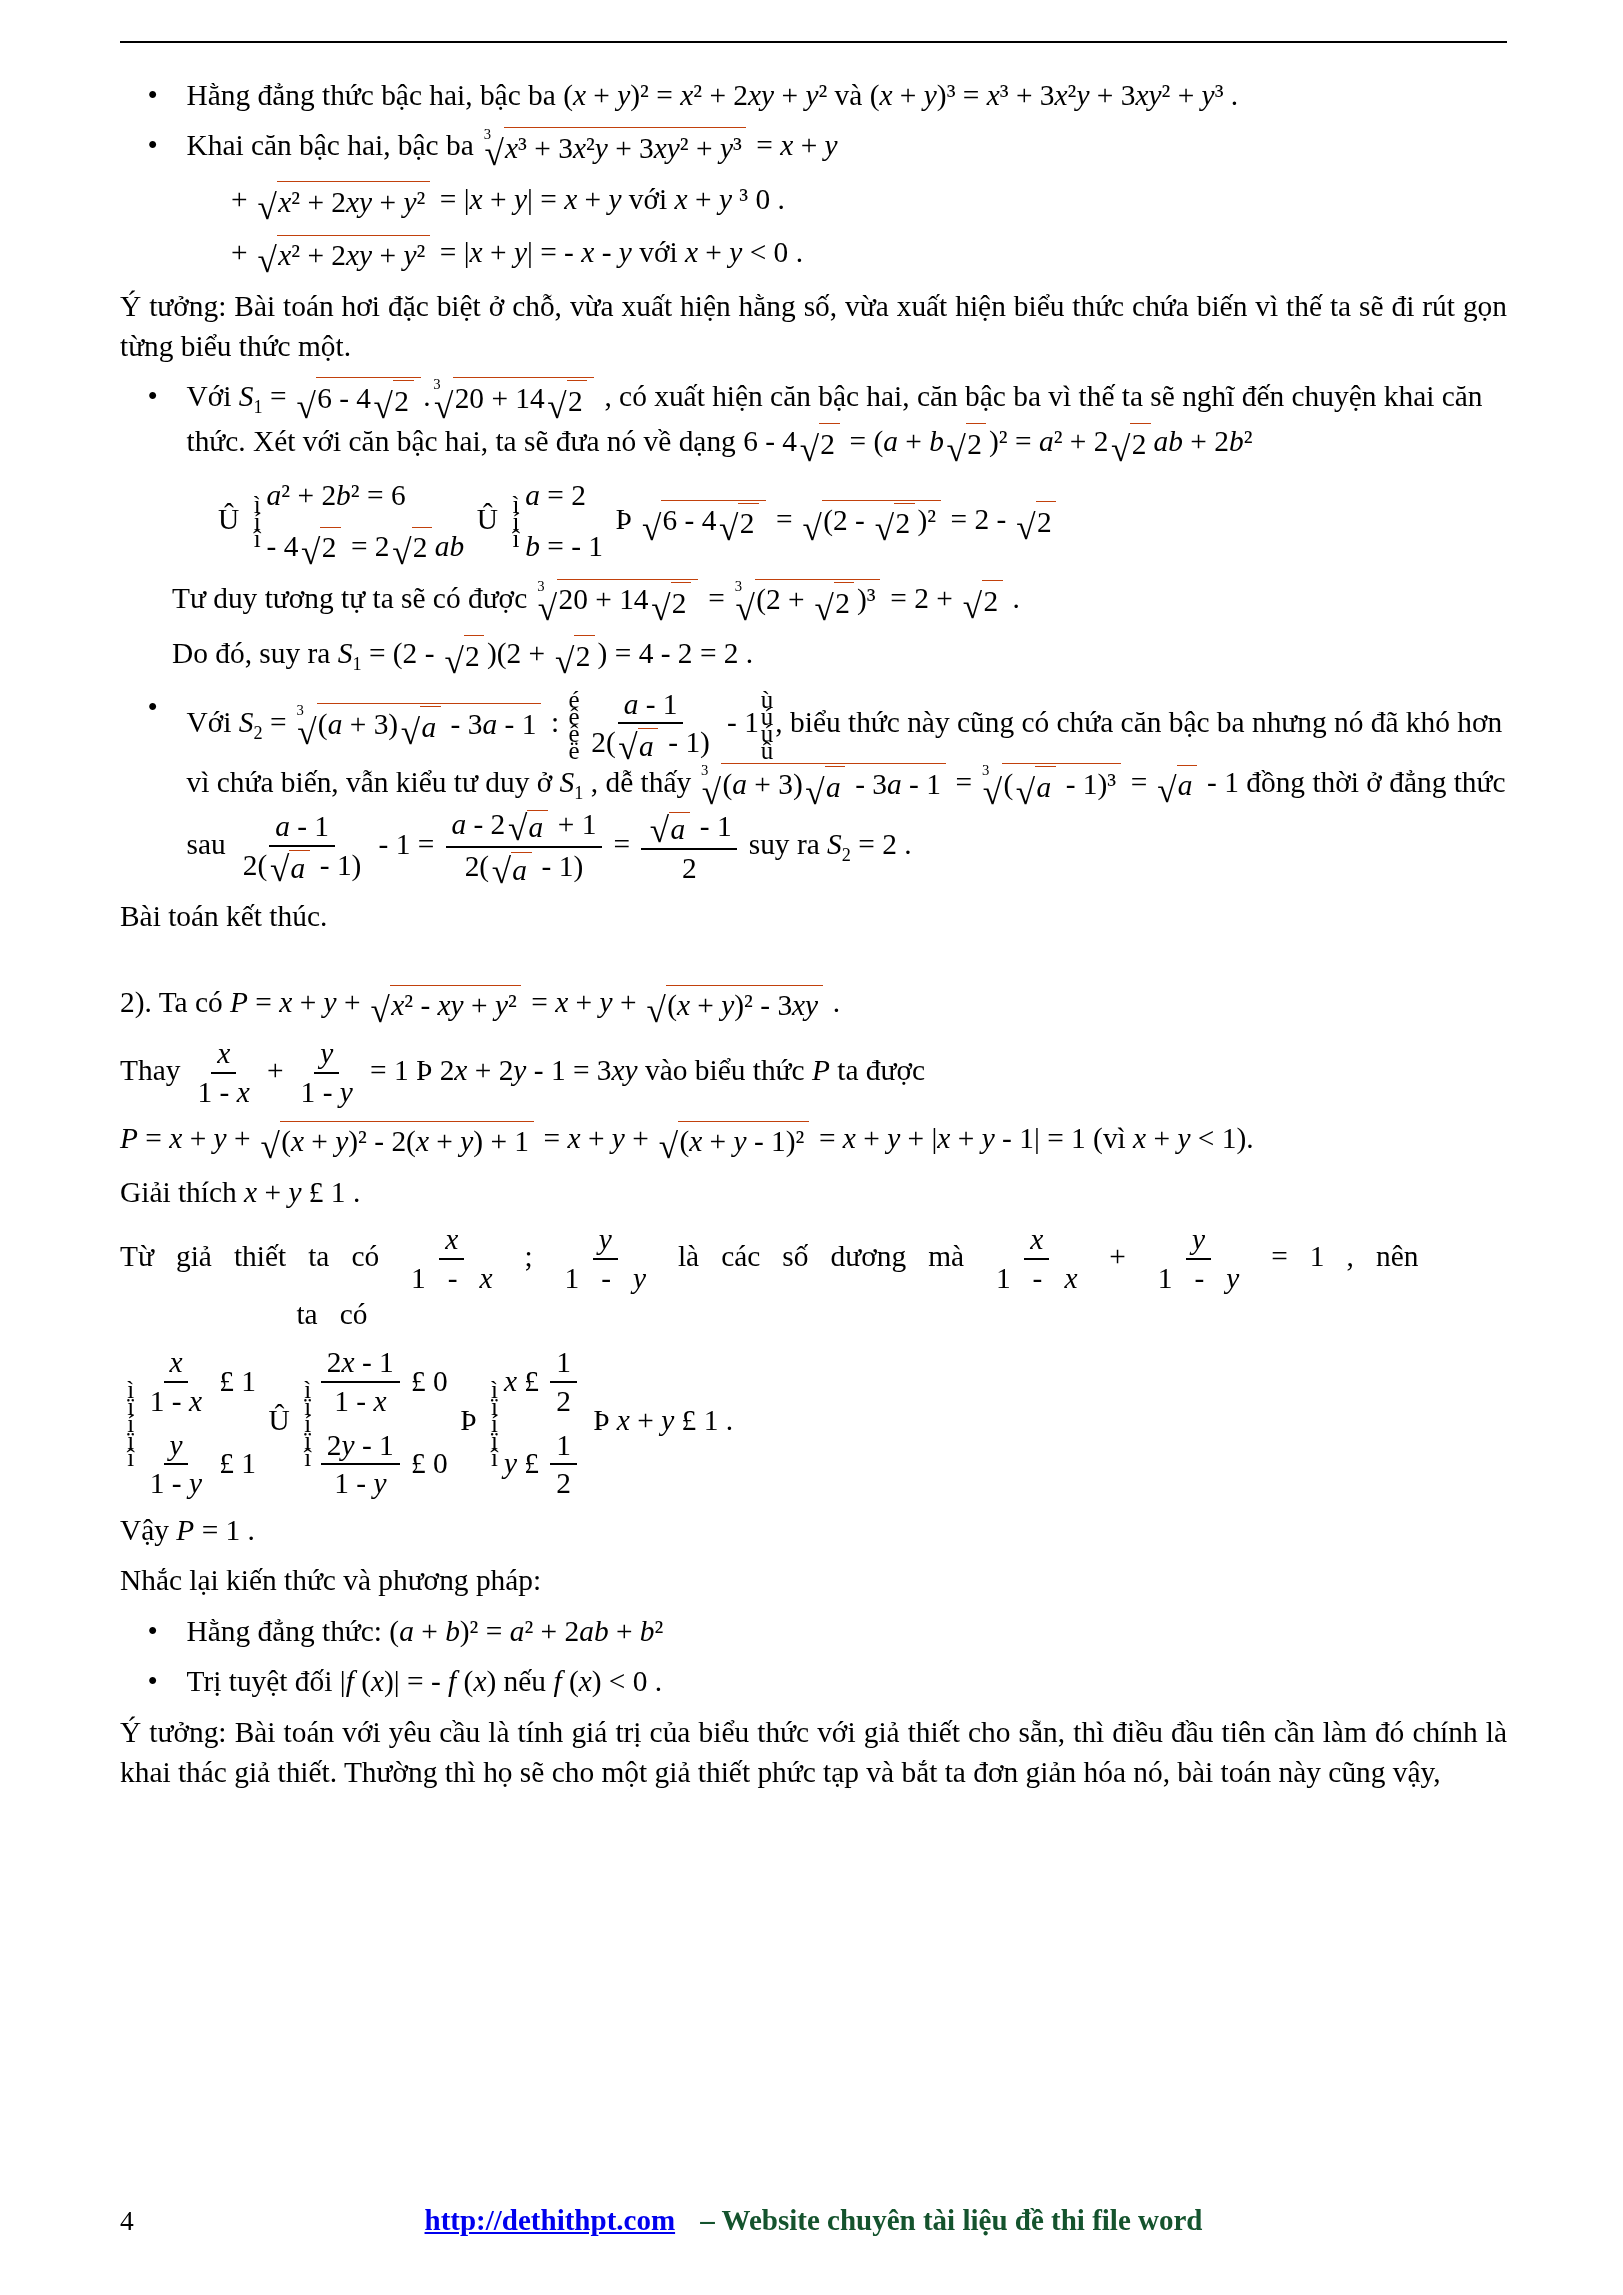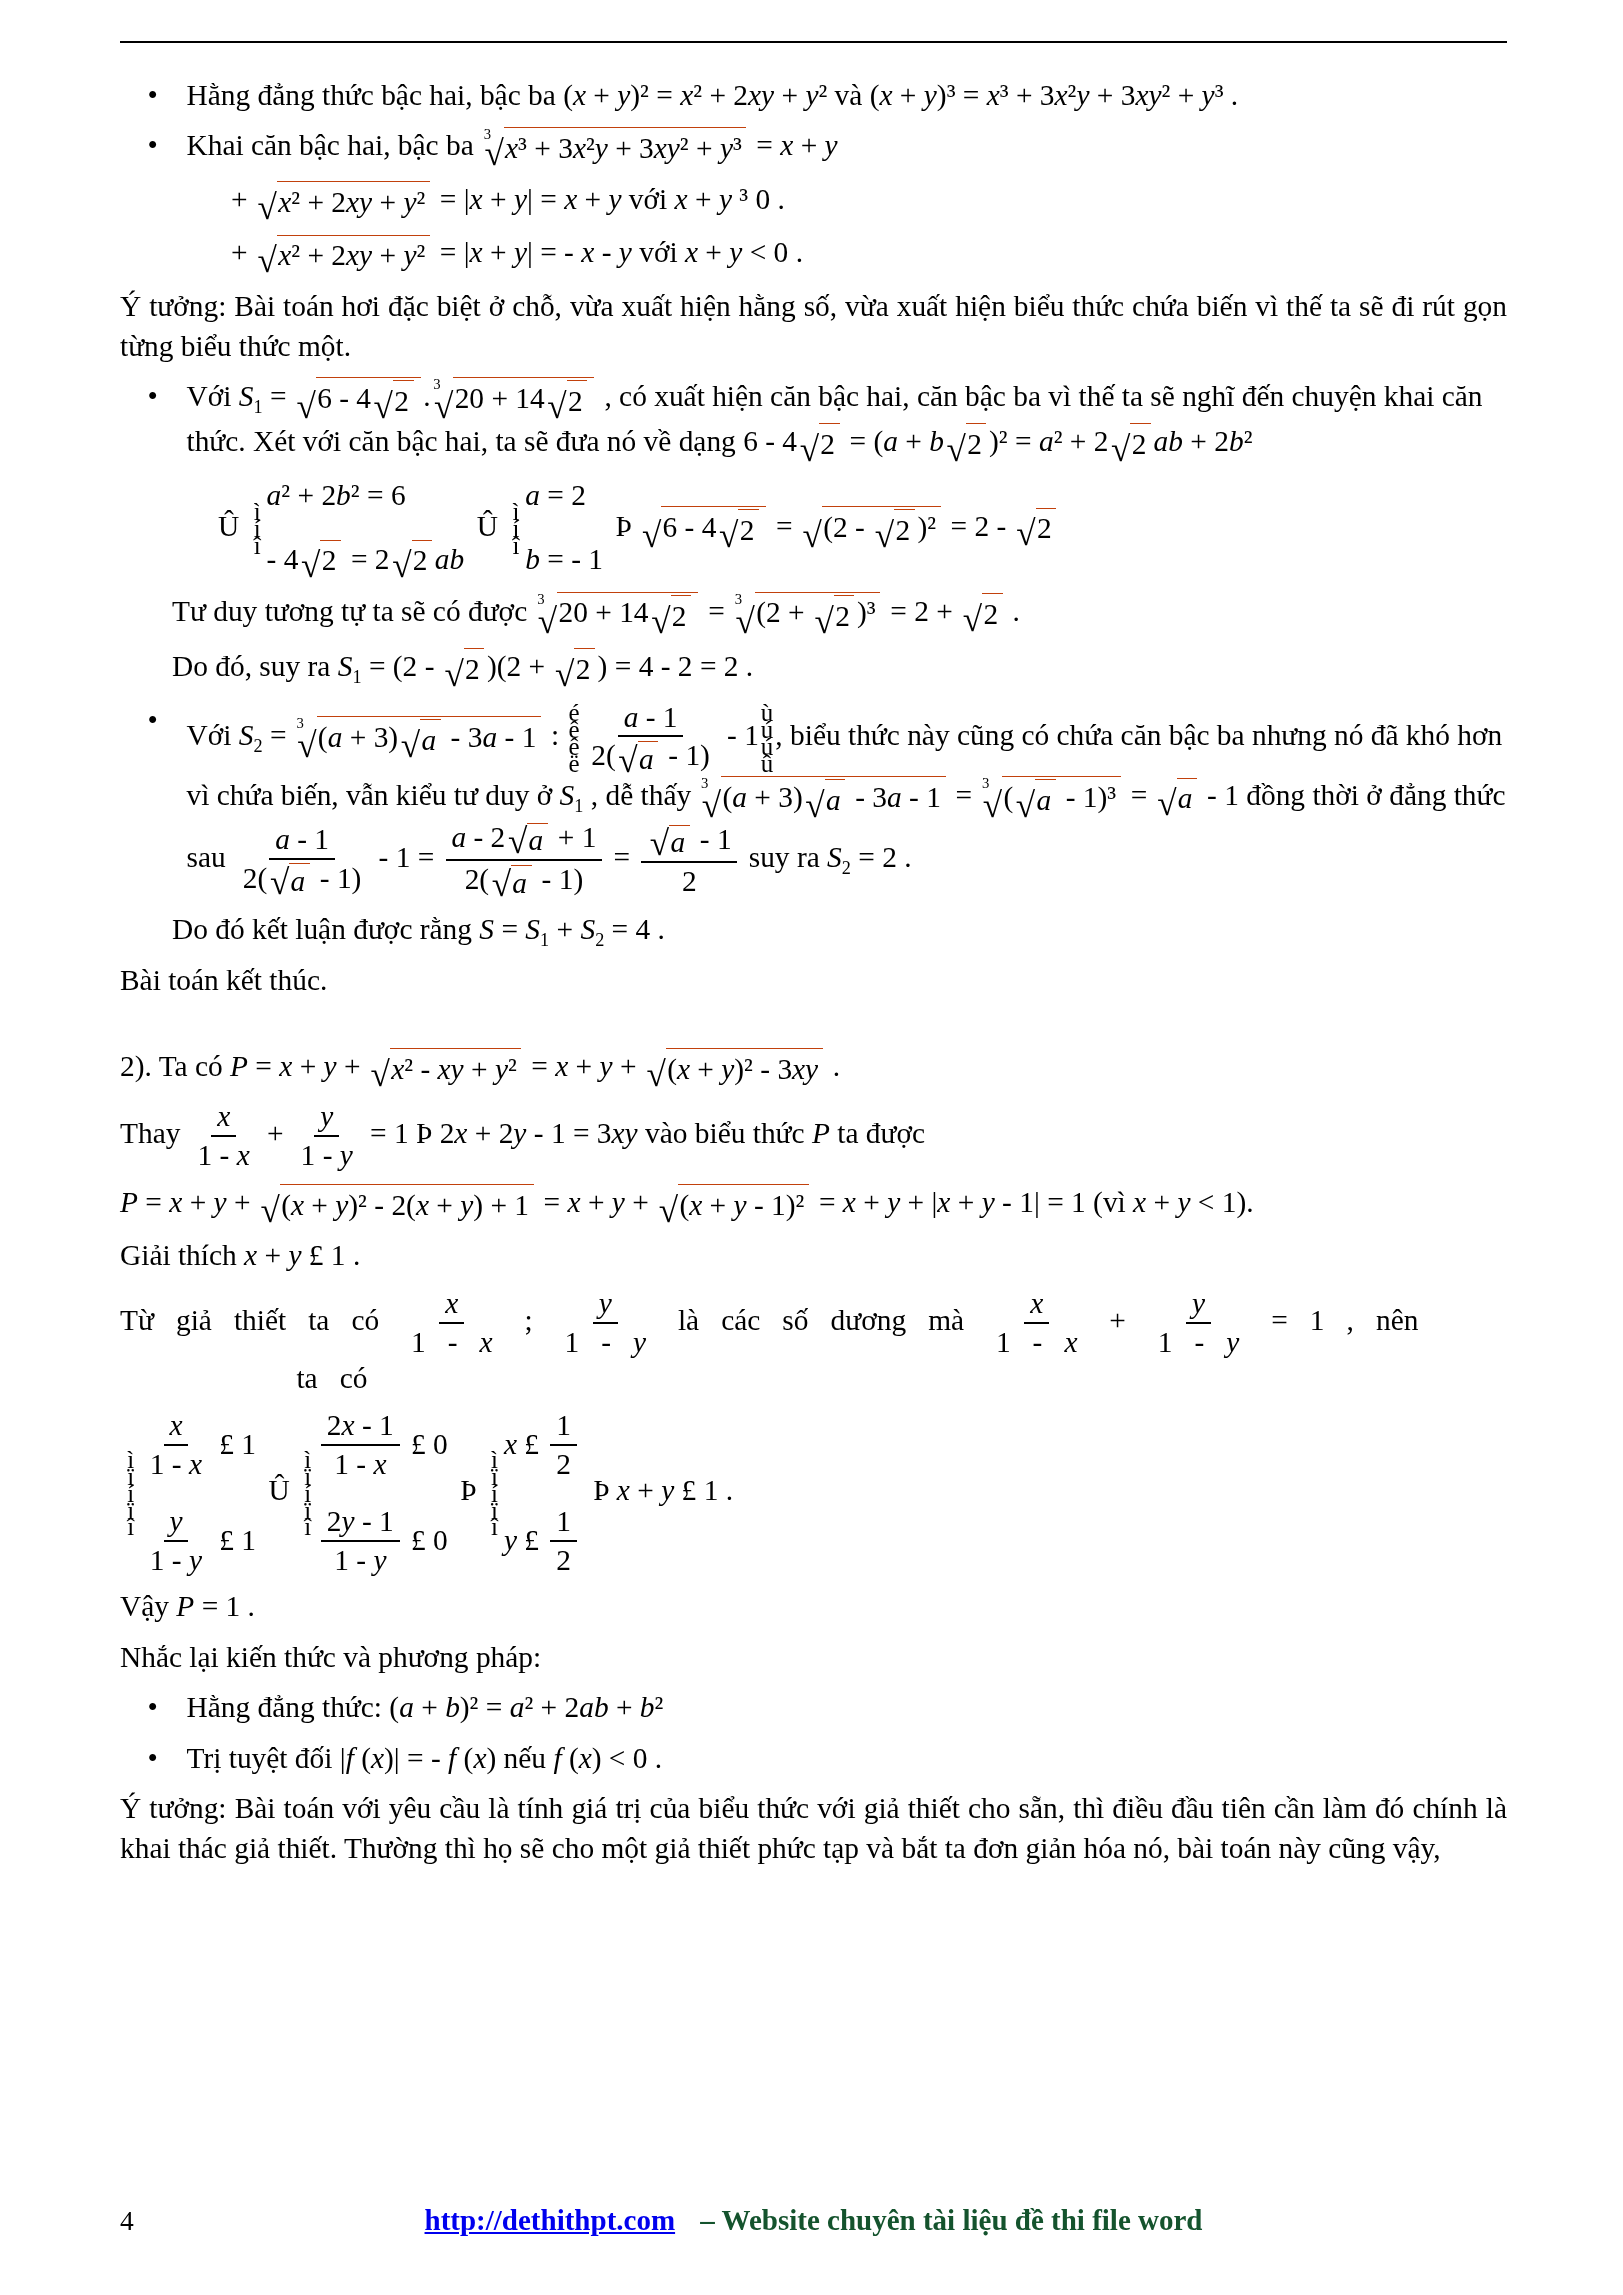--- a/index.html
+++ b/index.html
@@ -17,21 +17,21 @@
         margin:0 3.9px;line-height:1.12;text-align:center;}
   .fn{border-bottom:2px solid #000;padding:0 5.9px 2px;}
   .fd{padding:2px 5.9px 0;}
   .rad{display:inline-flex;align-items:flex-end;vertical-align:middle;margin:0 2.6px;}
   .rsign{font-size:1.2em;line-height:0.85;}
   .rbody{border-top:1px solid #c2410c;padding:0.7px 4.6px 0 1.3px;}
   .ridx{font-size:0.5em;line-height:1;align-self:flex-start;margin-right:-0.45em;}
   .stack{display:inline-flex;flex-direction:column;align-items:center;vertical-align:middle;
          font-size:0.85em;line-height:0.68;margin:0 2px;}
   .sys{display:inline-flex;align-items:center;vertical-align:middle;margin:0 5.2px;}
-  .rows{display:inline-flex;flex-direction:column;align-items:flex-start;row-gap:24px;margin-left:3.9px;}
+  .rows{display:inline-flex;flex-direction:column;align-items:flex-start;row-gap:11px;margin-left:3.9px;}
   .row{display:inline-flex;align-items:center;white-space:pre;}
   .sp{display:inline-block;height:0.7px;}
   .footer{position:absolute;left:120px;right:116px;bottom:58px;text-align:center;
           font-weight:bold;font-size:29px;}
   .footer a{text-decoration:underline;cursor:pointer;}
   .pagenum{position:absolute;left:0;top:1.3px;font-weight:normal;font-size:27.5px;}
 </style>
 </head>
 <body>
 
@@ -204,21 +204,20 @@
                 <span class="rbody"><span class="f"><i>a</i></span></span>
               </span><span class="f"> - 1)</span></span>
           </span><span class="f"> = </span><span class="frac">
             <span class="fn"><span class="rad">
                 <span class="rsign">√</span>
                 <span class="rbody"><span class="f"><i>a</i></span></span>
               </span><span class="f"> - 1</span></span>
             <span class="fd"><span class="f">2</span></span>
           </span>  suy ra <span class="f"><i>S</i></span><sub class="sb">2</sub><span class="f"> = 2</span> .</span>
       </div>
-      <div class="blk line" style="margin-left: 52px;">Do đó kết luận được rằng <span class="f"><i>S</i> = <i>S</i></span><sub class="sb">1</sub><span class="f"> + <i>S</i></span><sub class="sb">2</sub><span class="f"> = 4</span> .</div>
       <div class="blk para">Bài toán kết thúc.</div>
       <div class="blk para" style="margin-top: 46px;">2). Ta có <span class="f"><i>P</i> = <i>x</i> + <i>y</i> + </span><span class="rad">
           <span class="rsign">√</span>
           <span class="rbody"><span class="f"><i>x</i>² - <i>xy</i> + <i>y</i>²</span></span>
         </span><span class="f"> = <i>x</i> + <i>y</i> + </span><span class="rad">
           <span class="rsign">√</span>
           <span class="rbody"><span class="f">(<i>x</i> + <i>y</i>)² - 3<i>xy</i></span></span>
         </span> .</div>
       <div class="blk para">Thay <span class="frac">
           <span class="fn"><span class="f"><i>x</i></span></span>

